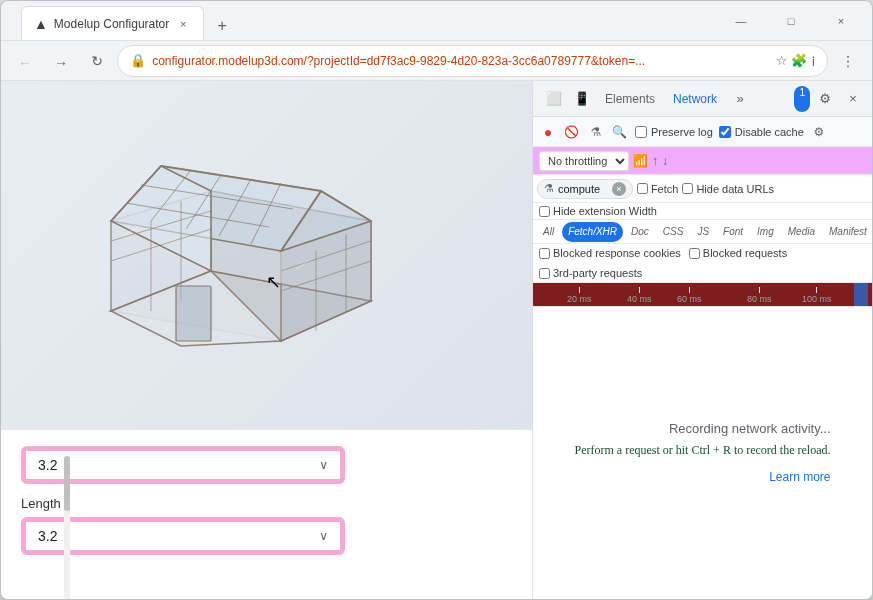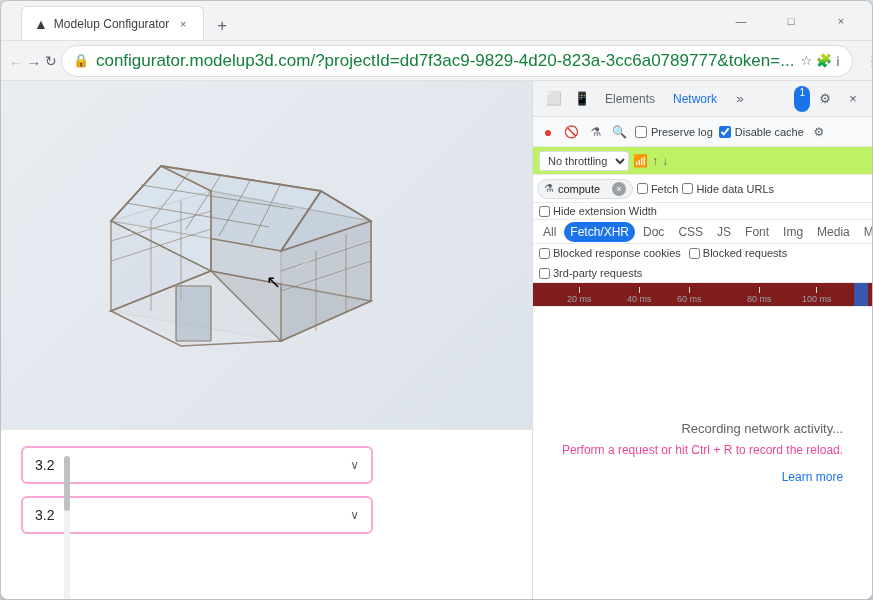--- a/index.html
+++ b/index.html
@@ -18,21 +18,21 @@
     .tab-close { width: 16px; height: 16px; border-radius: 50%; background: transparent; border: none; cursor: pointer; display: flex; align-items: center; justify-content: center; font-size: 11px; color: #5f6368; }
     .new-tab-btn { width: 28px; height: 28px; border-radius: 50%; background: transparent; border: none; cursor: pointer; display: flex; align-items: center; justify-content: center; font-size: 16px; color: #5f6368; margin-left: 4px; }
     .title-bar-controls { display: flex; gap: 4px; margin-left: auto; }
     .browser-control { width: 46px; height: 32px; background: transparent; border: none; cursor: pointer; display: flex; align-items: center; justify-content: center; font-size: 11px; color: #5f6368; border-radius: 4px; }
 
     
     .nav-bar { height: 40px; background: #f1f3f4; display: flex; align-items: center; padding: 0 8px; gap: 4px; border-bottom: 1px solid #e0e0e0; }
     .nav-btn { width: 32px; height: 32px; border-radius: 50%; background: transparent; border: none; cursor: pointer; display: flex; align-items: center; justify-content: center; color: #5f6368; font-size: 14px; }
     .nav-btn.disabled { opacity: 0.4; cursor: default; }
     .address-bar { flex: 1; height: 32px; background: #fff; border: 1px solid #dadce0; border-radius: 16px; display: flex; align-items: center; padding: 0 12px; gap: 6px; font-size: 12px; color: #202124; }
-    .address-bar-url { flex: 1; font-size: 17px; color: #15803d; white-space: nowrap; overflow: hidden; text-overflow: ellipsis; }
+    .address-bar-url { flex: 1; font-size: 12px; color: #c2410c; white-space: nowrap; overflow: hidden; text-overflow: ellipsis; }
     .address-bar-icons { display: flex; gap: 4px; align-items: center; }
     .addr-icon { font-size: 13px; color: #5f6368; cursor: pointer; }
     .nav-extras { display: flex; align-items: center; gap: 2px; }
     .nav-extra-btn { width: 32px; height: 32px; border-radius: 50%; background: transparent; border: none; cursor: pointer; display: flex; align-items: center; justify-content: center; color: #5f6368; font-size: 14px; }
 
     
     .main-area { display: flex; flex: 1; overflow: hidden; }
 
     
     .webpage-panel { flex: 1; background: #f0f4f8; position: relative; display: flex; flex-direction: column; }
@@ -42,21 +42,21 @@
     .greenhouse-container { position: absolute; top: 30px; left: 50px; width: 380px; height: 260px; }
     
     
     .cursor { position: absolute; top: 185px; left: 255px; font-size: 18px; pointer-events: none; z-index: 10; }
 
     
     .webpage-bottom { height: 170px; background: #fff; border-top: 1px solid #e8e8e8; padding: 16px 20px; overflow-y: auto; }
 
     .form-field { margin-bottom: 12px; }
     .form-label { font-size: 13px; color: #333; margin-bottom: 6px; display: block; font-weight: 400; }
-    .form-select { width: 352px; height: 38px; border: 2px solid #f9a8d4; border-radius: 6px; padding: 0 12px; font-size: 14px; color: #202124; background: #fff; display: flex; align-items: center; justify-content: space-between; cursor: pointer; }
+    .form-select { width: 324px; height: 38px; border: 5px solid #f9a8d4; border-radius: 6px; padding: 0 12px; font-size: 14px; color: #202124; background: #fff; display: flex; align-items: center; justify-content: space-between; cursor: pointer; }
     .form-select-value { font-size: 14px; color: #202124; }
     .form-select-arrow { font-size: 12px; color: #5f6368; }
 
     
     .devtools-panel { width: 340px; background: #fff; border-left: 1px solid #dadce0; display: flex; flex-direction: column; font-size: 11px; }
 
     
     .devtools-toolbar { height: 36px; background: #f1f3f4; border-bottom: 1px solid #dadce0; display: flex; align-items: center; padding: 0 6px; gap: 4px; }
     .dt-icon-btn { width: 26px; height: 26px; background: transparent; border: none; cursor: pointer; border-radius: 4px; display: flex; align-items: center; justify-content: center; font-size: 13px; color: #5f6368; }
     .dt-tab { padding: 0 8px; height: 26px; background: transparent; border: none; cursor: pointer; font-size: 12px; color: #5f6368; border-radius: 4px; white-space: nowrap; }
@@ -65,36 +65,36 @@
     .dt-right-icons { display: flex; gap: 2px; margin-left: auto; }
     .dt-badge { background: #1a73e8; color: #fff; font-size: 10px; padding: 1px 5px; border-radius: 10px; }
 
     
     .dt-network-toolbar { height: 30px; background: #f8f9fa; border-bottom: 1px solid #e8eaed; display: flex; align-items: center; padding: 0 6px; gap: 6px; }
     .dt-toolbar-icon { width: 18px; height: 18px; background: transparent; border: none; cursor: pointer; border-radius: 3px; display: flex; align-items: center; justify-content: center; font-size: 12px; color: #5f6368; }
     .checkbox-group { display: flex; align-items: center; gap: 4px; font-size: 11px; color: #3c4043; }
     .checkbox-group input[type="checkbox"] { width: 12px; height: 12px; cursor: pointer; accent-color: #1a73e8; }
 
     
-    .dt-throttle-bar { height: 28px; background: #bef264; border-bottom: 1px solid #e8eaed; display: flex; align-items: center; padding: 0 6px; gap: 4px; }
+    .dt-throttle-bar { height: 28px; background: #f0abfc; border-bottom: 1px solid #e8eaed; display: flex; align-items: center; padding: 0 6px; gap: 4px; }
     .throttle-select { height: 20px; border: 1px solid #dadce0; border-radius: 3px; font-size: 11px; color: #3c4043; padding: 0 4px; background: #fff; cursor: pointer; }
     .throttle-icon { font-size: 12px; color: #5f6368; cursor: pointer; }
 
     
     .dt-filter-bar { height: 28px; background: #fff; border-bottom: 1px solid #e8eaed; display: flex; align-items: center; padding: 0 4px; gap: 4px; }
     .filter-input-group { display: flex; align-items: center; background: #f1f3f4; border: 1px solid #dadce0; border-radius: 12px; padding: 2px 6px; gap: 4px; flex: 0 0 auto; min-width: 80px; }
     .filter-icon { font-size: 11px; color: #5f6368; }
     .filter-input { border: none; background: transparent; font-size: 11px; color: #202124; outline: none; width: 50px; }
     .filter-clear { width: 14px; height: 14px; border-radius: 50%; background: #9aa0a6; border: none; cursor: pointer; display: flex; align-items: center; justify-content: center; font-size: 9px; color: #fff; }
     .filter-checkbox { display: flex; align-items: center; gap: 3px; font-size: 11px; color: #3c4043; cursor: pointer; }
     .filter-checkbox input { width: 11px; height: 11px; accent-color: #1a73e8; }
 
     
     .dt-type-bar { height: 24px; background: #fff; border-bottom: 1px solid #e8eaed; display: flex; align-items: center; padding: 0 4px; gap: 2px; }
-    .type-btn { height: 20px; padding: 0 6px; border: none; background: transparent; border-radius: 3px; font-size: 12px; color: #5f6368; cursor: pointer; white-space: nowrap; }
+    .type-btn { height: 20px; padding: 0 6px; border: none; background: transparent; border-radius: 3px; font-size: 10px; color: #5f6368; cursor: pointer; white-space: nowrap; font-style: italic; }
     .type-btn.active { background: #1a73e8; color: #fff; border-radius: 10px; }
 
     
     .dt-extra-filters { background: #fff; border-bottom: 1px solid #e8eaed; padding: 3px 6px; display: flex; flex-wrap: wrap; gap: 8px; }
     .extra-filter { display: flex; align-items: center; gap: 3px; font-size: 11px; color: #3c4043; cursor: pointer; }
     .extra-filter input { width: 11px; height: 11px; accent-color: #1a73e8; }
 
     
     .dt-timeline { height: 24px; background: #7f1d1d; border-bottom: 1px solid #e8eaed; display: flex; align-items: center; padding: 0 4px; position: relative; }
     .timeline-ruler { display: flex; align-items: flex-end; height: 100%; flex: 1; position: relative; }
@@ -210,20 +210,21 @@
       </div>
 
       <div class="webpage-bottom">
         <div class="form-field">
           <div class="form-select">
             <span class="form-select-value">3.2</span>
             <span class="form-select-arrow">∨</span>
           </div>
         </div>
         <div class="form-field">
+          <label class="form-label">Length</label>
           <div class="form-select">
             <span class="form-select-value">3.2</span>
             <span class="form-select-arrow">∨</span>
           </div>
         </div>
       </div>
 
       <div style="position:absolute;right:462px;top:375px;width:6px;height:155px;background:#f0f0f0;border-radius:3px;">
         <div style="width:6px;height:55px;background:#c0c0c0;border-radius:3px;"></div>
       </div>
@@ -329,21 +330,21 @@
           <div class="timeline-mark" style="left: 140px;">60 ms</div>
           <div class="timeline-mark" style="left: 210px;">80 ms</div>
           <div class="timeline-mark" style="left: 265px;">100 ms</div>
           <div class="timeline-blue-bar"></div>
         </div>
       </div>
 
       <div class="dt-network-content">
         <div class="recording-text">
           <div class="recording-title">Recording network activity...</div>
-          <div style="font-size:12px; color:#ec4899; margin-top:1px;">
+          <div style="font-size:12px; color:#14532d; margin-top:1px;font-family:Liberation Serif, serif;">
             <span>Perform a request or hit Ctrl + R to record the reload.</span>
           </div>
           <div style="margin-top:8px;">
             <a class="learn-more-link">Learn more</a>
           </div>
         </div>
       </div>
 
     </div>
   </div>

